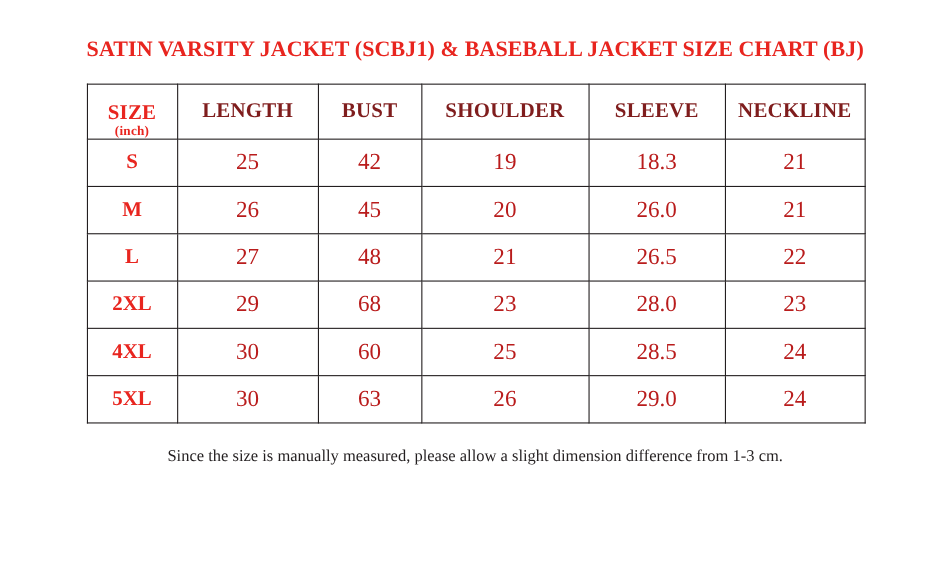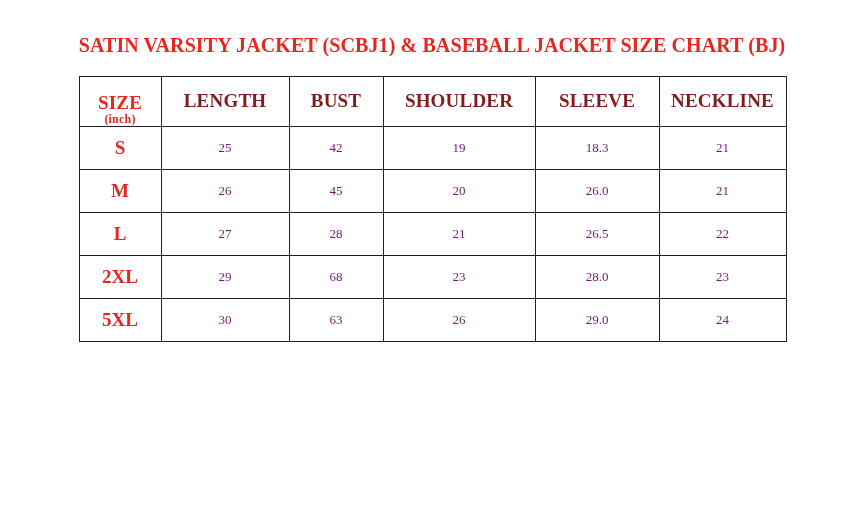--- a/index.html
+++ b/index.html
@@ -36,22 +36,22 @@
   table.size-table {
     border-collapse: collapse;
     width: 707px;
     table-layout: fixed;
   }
   table.size-table th,
   table.size-table td {
     border: 1px solid #231f20;
     text-align: center;
     vertical-align: middle;
-    font-size: 13px;
-    color: #701a75;
+    font-size: 21px;
+    color: #b91c1c;
     height: 42px;
     padding: 0;
   }
   table.size-table thead th {
     color: #7f1d1d;
     font-weight: bold;
     font-size: 19px;
     height: 45px;
     letter-spacing: 0.2px;
   }
@@ -131,39 +131,48 @@
           <td class="size-cell">M</td>
           <td>26</td>
           <td>45</td>
           <td>20</td>
           <td>26.0</td>
           <td>21</td>
         </tr>
         <tr>
           <td class="size-cell">L</td>
           <td>27</td>
-          <td>28</td>
+          <td>48</td>
           <td>21</td>
           <td>26.5</td>
           <td>22</td>
         </tr>
         <tr>
           <td class="size-cell">2XL</td>
           <td>29</td>
           <td>68</td>
           <td>23</td>
           <td>28.0</td>
           <td>23</td>
         </tr>
         <tr>
+          <td class="size-cell">4XL</td>
+          <td>30</td>
+          <td>60</td>
+          <td>25</td>
+          <td>28.5</td>
+          <td>24</td>
+        </tr>
+        <tr>
           <td class="size-cell">5XL</td>
           <td>30</td>
           <td>63</td>
           <td>26</td>
           <td>29.0</td>
           <td>24</td>
         </tr>
       </tbody>
     </table>
   </div>
 
+  <div class="note">Since the size is manually measured, please allow a slight dimension difference from 1-3 cm.</div>
 
 </div>
 
 </body></html>

